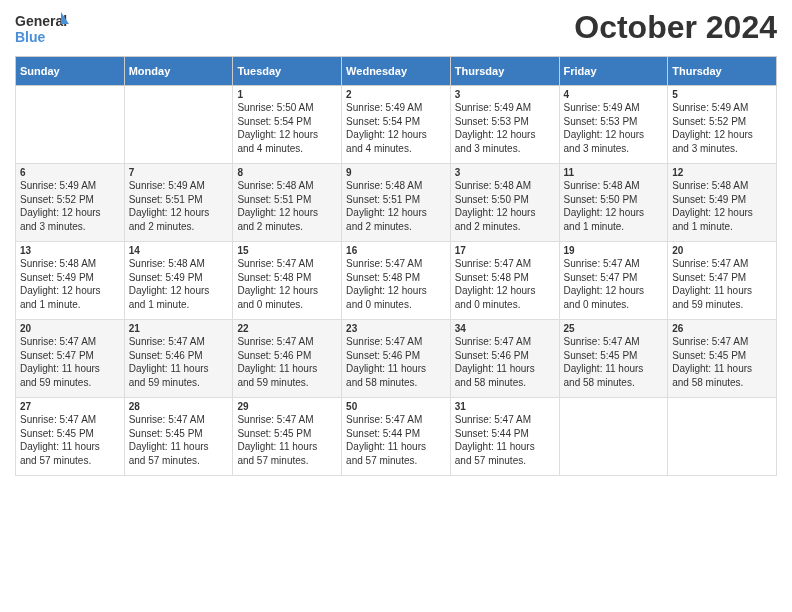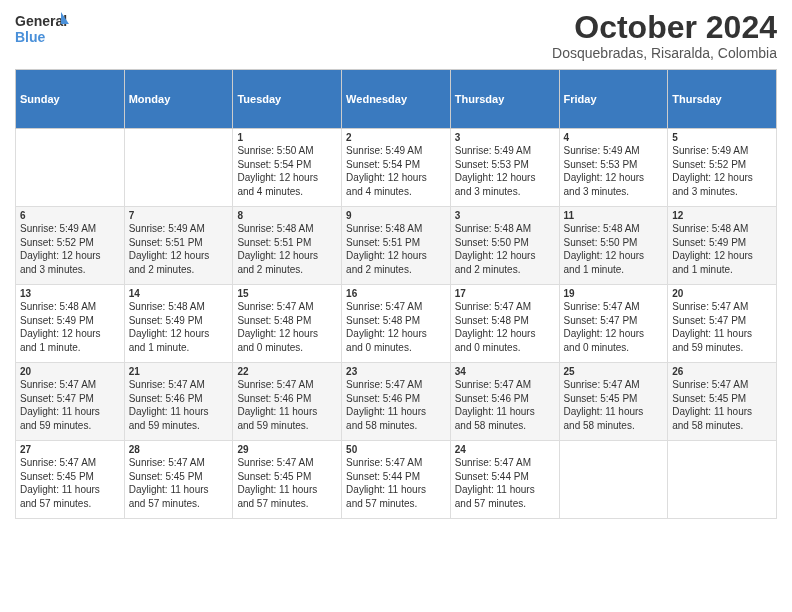--- a/index.html
+++ b/index.html
@@ -21,21 +21,21 @@
       justify-content: space-between;
       align-items: flex-start;
       margin-bottom: 8px;
     }
     .logo {
       display: flex;
       align-items: center;
       gap: 2px;
     }
     .title-block {
-      text-align: right;
+      text-align: left;
     }
     .month-title {
       font-size: 32px;
       font-weight: bold;
       color: #333;
       line-height: 1.1;
     }
     .subtitle {
       font-size: 14px;
       color: #555;
@@ -43,21 +43,21 @@
     table {
       width: 100%;
       border-collapse: collapse;
       table-layout: fixed;
     }
     thead tr th {
       background-color: #3a7abf;
       color: #fff;
       font-size: 11px;
       font-weight: bold;
-      padding: 23px 4px;
+      padding: 8px 4px;
       text-align: left;
       border: 1px solid #ccc;
     }
     tbody tr td {
       vertical-align: top;
       padding: 3px 4px;
       font-size: 9px;
       color: #333;
       border: 1px solid #ddd;
       height: 78px;
@@ -88,21 +88,20 @@
   <div class="header">
     <div class="logo">
         <svg width="55" height="38" viewBox="0 0 55 38">
           <text x="0" y="16" font-size="14" font-weight="bold" fill="#333" font-family="Arial">General</text>
           <text x="0" y="32" font-size="14" font-weight="bold" fill="#4a90d9" font-family="Arial">Blue</text>
           <polygon points="46,2 54,14 46,14" fill="#4a90d9"></polygon>
         </svg>
       </div>
     <div class="title-block">
       <div class="month-title">October 2024</div>
-      <div class="subtitle">Dosquebradas, Risaralda, Colombia</div>
     </div>
   </div>
 
   <table>
     <thead>
       <tr>
       <th>Sunday</th>
           <th>Monday</th>
           <th>Tuesday</th>
           <th>Wednesday</th>
@@ -327,21 +326,21 @@
 and 57 minutes.</div>
           </td>
           <td>
             <span class="day-num">50</span>
             <div class="day-info" style="white-space: pre-line;">Sunrise: 5:47 AM
 Sunset: 5:44 PM
 Daylight: 11 hours
 and 57 minutes.</div>
           </td>
           <td>
-            <span class="day-num">24</span>
+            <span class="day-num">31</span>
             <div class="day-info" style="white-space: pre-line;">Sunrise: 5:47 AM
 Sunset: 5:44 PM
 Daylight: 11 hours
 and 57 minutes.</div>
           </td>
           <td class="empty-cell"></td>
           <td class="empty-cell"></td>
         </tr>
       </tbody>
   </table>

